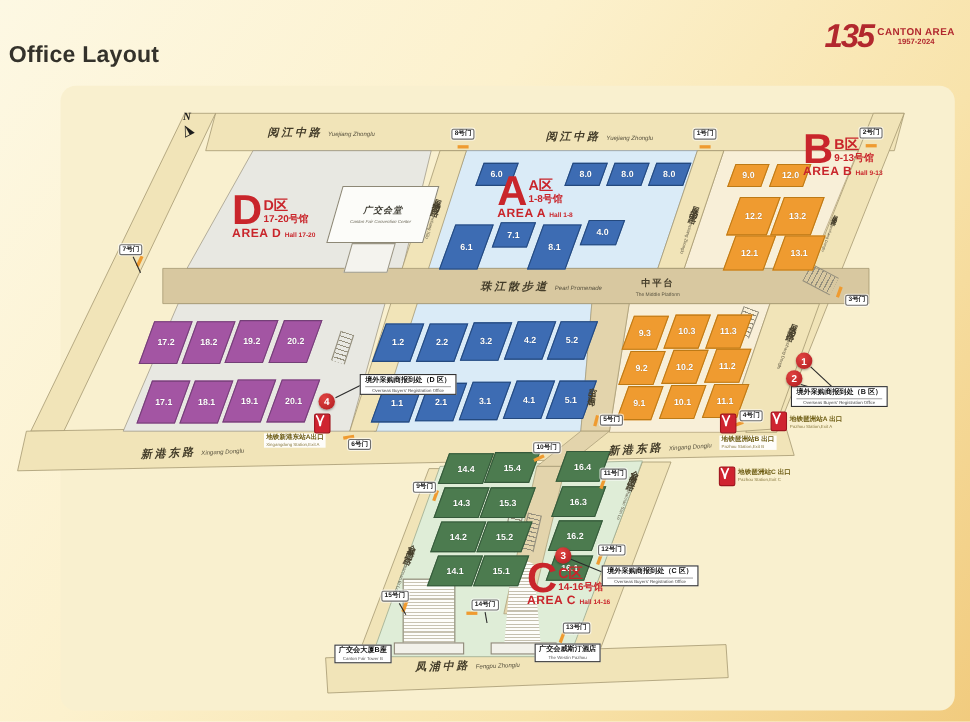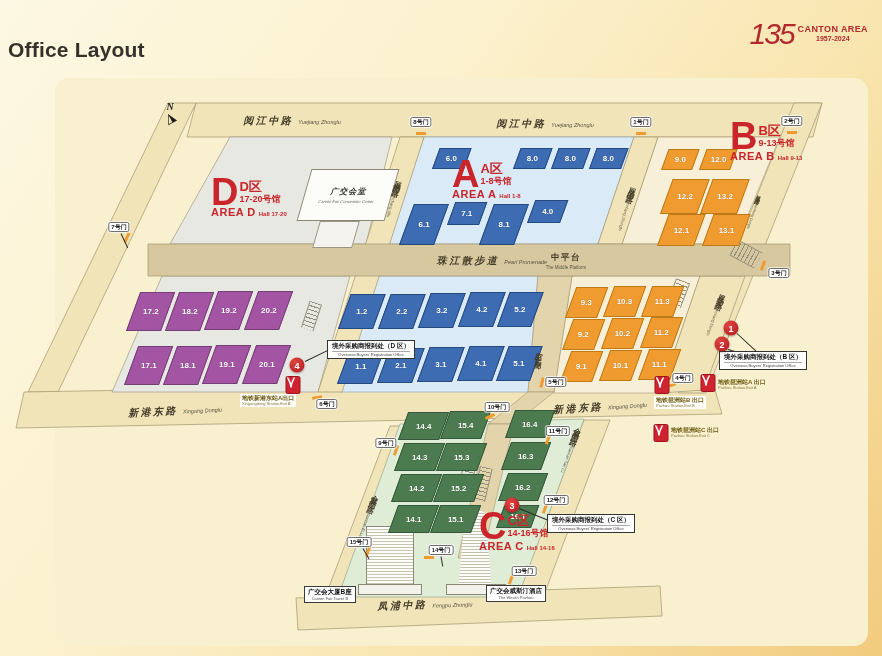--- a/index.html
+++ b/index.html
@@ -1,21 +1,21 @@
 <!DOCTYPE html>
 <html><head>
 <meta charset="utf-8">
 <style>
   html,body{margin:0;padding:0}
   body{width:882px;height:656px;position:relative;overflow:hidden;
        font-family:"Liberation Sans","DejaVu Sans",sans-serif;
        background:linear-gradient(125deg,#fdf8e3 0%,#fcf1cd 38%,#f8e3ab 70%,#f1cb7e 100%)}
   .title{position:absolute;left:8px;top:24px;font-size:21px;font-weight:bold;color:#34322b;letter-spacing:.2px}
   .logo{position:absolute;right:14px;top:20px;display:flex;align-items:center;gap:4px;color:#b2282e;z-index:5}
-  .logo-num{font-size:30px;font-weight:normal;font-style:italic;letter-spacing:-2px;line-height:.9}
+  .logo-num{font-size:30px;font-weight:bold;font-style:italic;letter-spacing:-2px;line-height:.9}
   .logo-col{display:flex;flex-direction:column;line-height:1.15}
   .logo-name{font-size:9px;font-weight:bold;letter-spacing:.4px}
   .logo-years{font-size:7px;font-weight:bold;text-align:center}
   .card{position:absolute;left:55px;top:78px;width:813px;height:568px;background:#f9f0cf;border-radius:14px;z-index:0}
   .map{position:absolute;inset:0;z-index:1}
   .map svg{position:absolute;left:0;top:0}
   .rd{fill:#f1e4b8;stroke:#a2956f;stroke-width:.7}
   .pr{fill:#d8c8a0;stroke:#a2956f;stroke-width:.7}
   .cor{fill:#e3d4ac;stroke:#a2956f;stroke-width:.6}
   .fA{fill:#daebf7;stroke:#9aa8b6;stroke-width:.7}
@@ -373,21 +373,21 @@
         <span class="ren">Xingang Donglu</span>
       </div>
       <div class="road h" style="left: 425px; top: 605px; transform: translate(-50%, -50%) rotate(-2deg);">
         <span class="rzh">凤浦中路</span>
         <span class="ren">Fengpu Zhonglu</span>
       </div>
       <div class="road h" style="left: 492px; top: 261px; transform: translate(-50%, -50%) rotate(0deg);">
         <span class="rzh">珠江散步道</span>
         <span class="ren">Pearl Promenade</span>
       </div>
-      <div class="road stack" style="left: 566px; top: 261px; transform: translate(-50%, -50%) rotate(0deg);">
+      <div class="road stack" style="left: 598px; top: 261px; transform: translate(-50%, -50%) rotate(0deg);">
         <span class="rzh">中平台</span>
         <span class="ren">The Middle Platform</span>
       </div>
       <div class="road v" style="left: 394px; top: 196px; transform: translate(-50%, -50%) rotate(17deg);">
         <span class="rzh">展场西路</span>
         <span class="ren">Zhanchang Xilu</span>
       </div>
       <div class="road v" style="left: 627px; top: 206px; transform: translate(-50%, -50%) rotate(17deg);">
         <span class="rzh">展场中路</span>
         <span class="ren">Zhanchang Zhonglu</span>

